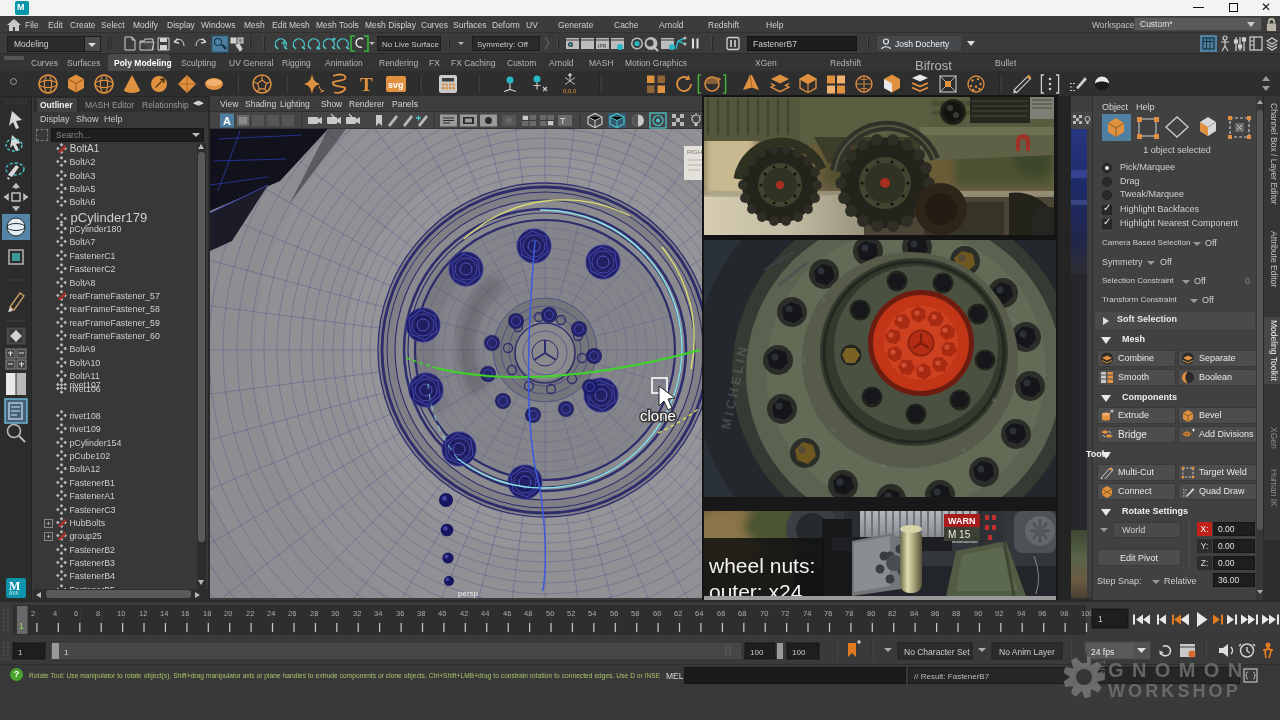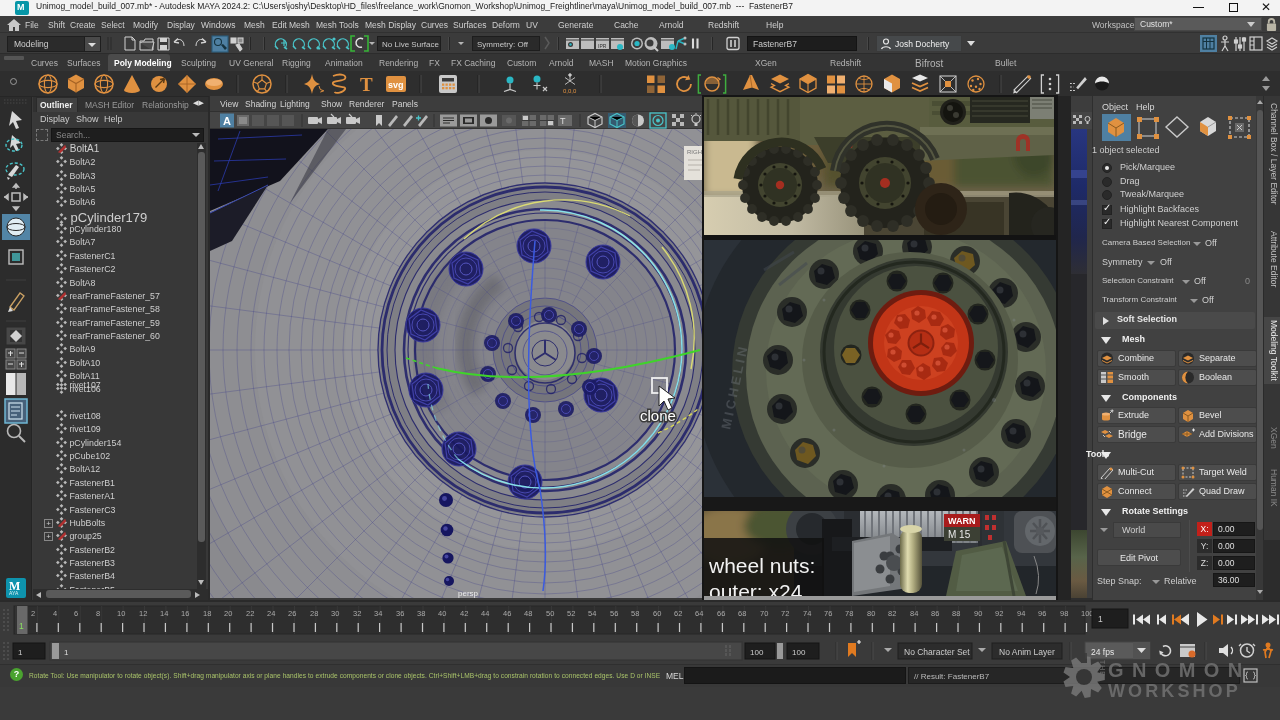--- a/index.html
+++ b/index.html
@@ -6,31 +6,30 @@
 .ab{position:absolute}
 #root{position:relative;width:1280px;height:720px;background:#3a3a3a}
 .tx{color:#d0d0d0;white-space:nowrap}
 </style></head>
 <body>
 <div id="root">
 
 <div class="ab" style="left:0;top:0;width:1280px;height:16px;background:#f3f3f3"></div>
 <div class="ab" style="left:15px;top:1px;width:14px;height:14px;background:#0696a7;border-radius:2px"></div>
 <div class="ab" style="left:17px;top:2px;width:10px;height:9px;color:#fff;font-size:9px;font-weight:bold;line-height:11px">M</div>
-<div class="ab tx" style="left:36px;top:1px;font-size:8.5px;color:#1b1b1b;letter-spacing:0">Unimog_model_build_007.mb* - Autodesk MAYA 2024.2: C:\Users\joshy\Desktop\HD_files\freelance_work\Gnomon_Workshop\Unimog_Freightliner\maya\Unimog_model_build_007.mb &nbsp;---&nbsp; FastenerB7</div>
 <div class="ab" style="left:1193px;top:7px;width:11px;height:1px;background:#111"></div>
 <div class="ab" style="left:1229px;top:3px;width:9px;height:9px;border:1px solid #111"></div>
 <div class="ab" style="left:1261px;top:0px;color:#111;font-size:12px;line-height:15px">✕</div>
 
 <div class="ab" style="left:0;top:16px;width:1280px;height:17px;background:#3c3c3c;border-bottom:1px solid #313131"></div>
 <svg class="ab" style="left:7px;top:19px" width="14" height="12" viewBox="0 0 14 12">
       <path d="M7 0L0 6h2v6h4V8h2v4h4V6h2z" fill="#c8c8c8"></path>
     </svg>
 <div class="ab tx" style="left:25px;top:20px;font-size:8.5px">File</div>
-<div class="ab tx" style="left:48px;top:20px;font-size:8.5px">Shift</div>
+<div class="ab tx" style="left:48px;top:20px;font-size:8.5px">Edit</div>
 <div class="ab tx" style="left:70px;top:20px;font-size:8.5px">Create</div>
 <div class="ab tx" style="left:101px;top:20px;font-size:8.5px">Select</div>
 <div class="ab tx" style="left:133px;top:20px;font-size:8.5px">Modify</div>
 <div class="ab tx" style="left:167px;top:20px;font-size:8.5px">Display</div>
 <div class="ab tx" style="left:201px;top:20px;font-size:8.5px">Windows</div>
 <div class="ab tx" style="left:244px;top:20px;font-size:8.5px">Mesh</div>
 <div class="ab tx" style="left:272px;top:20px;font-size:8.5px">Edit Mesh</div>
 <div class="ab tx" style="left:316px;top:20px;font-size:8.5px">Mesh Tools</div>
 <div class="ab tx" style="left:365px;top:20px;font-size:8.5px">Mesh Display</div>
 <div class="ab tx" style="left:421px;top:20px;font-size:8.5px">Curves</div>
@@ -188,21 +187,21 @@
 <div class="ab tx" style="left:325px;top:58px;font-size:8.5px;color:#b4b4b4">Animation</div>
 <div class="ab tx" style="left:379px;top:58px;font-size:8.5px;color:#b4b4b4">Rendering</div>
 <div class="ab tx" style="left:429px;top:58px;font-size:8.5px;color:#b4b4b4">FX</div>
 <div class="ab tx" style="left:451px;top:58px;font-size:8.5px;color:#b4b4b4">FX Caching</div>
 <div class="ab tx" style="left:507px;top:58px;font-size:8.5px;color:#b4b4b4">Custom</div>
 <div class="ab tx" style="left:549px;top:58px;font-size:8.5px;color:#b4b4b4">Arnold</div>
 <div class="ab tx" style="left:589px;top:58px;font-size:8.5px;color:#b4b4b4">MASH</div>
 <div class="ab tx" style="left:625px;top:58px;font-size:8.5px;color:#b4b4b4">Motion Graphics</div>
 <div class="ab tx" style="left:755px;top:58px;font-size:8.5px;color:#b4b4b4">XGen</div>
 <div class="ab tx" style="left:830px;top:58px;font-size:8.5px;color:#b4b4b4">Redshift</div>
-<div class="ab tx" style="left:915px;top:58px;font-size:10px;color:#b4b4b4">Bifrost</div>
+<div class="ab tx" style="left:915px;top:58px;font-size:13px;color:#b4b4b4">Bifrost</div>
 <div class="ab tx" style="left:995px;top:58px;font-size:8.5px;color:#b4b4b4">Bullet</div>
 <div class="ab" style="left:4px;top:56px;width:20px;height:4px;background:#555;border-radius:1px"></div>
 <div class="ab" style="left:10px;top:78px;width:7px;height:7px;border:1.5px solid #9a9a9a;border-radius:50%"></div>
 <svg class="ab" style="left:0;top:71px" width="1280" height="26" viewBox="0 0 1280 26">
       <circle cx="48" cy="13" r="9" fill="none" stroke="#e09140" stroke-width="1.5"></circle>
       <ellipse cx="48" cy="13" rx="9" ry="3.6" fill="none" stroke="#e09140" stroke-width="1.1"></ellipse>
       <ellipse cx="48" cy="13" rx="3.6" ry="9" fill="none" stroke="#e09140" stroke-width="1.1"></ellipse>
       <path d="M68 8l8-4.5 8 4.5v9l-8 4.5-8-4.5z" fill="#e09140"></path>
       <path d="M68 8l8 4.5 8-4.5M76 12.5v9" stroke="#a56325" stroke-width="1.1" fill="none"></path>
       <circle cx="104" cy="13" r="9" fill="none" stroke="#e09140" stroke-width="1.5"></circle>
@@ -1108,21 +1107,21 @@
       <path d="M108 9l8 5v9l-8-5z" fill="#e09140"></path>
       <path d="M116 14l8-5" stroke="#999"></path>
       <rect x="138" y="5" width="19" height="19" fill="none" stroke="#c9c9c9" stroke-width="1.2" stroke-dasharray="3 2"></rect>
       <rect x="143" y="10" width="9" height="9" fill="#6a6a6a"></rect>
       <path d="M145 12l5 5M150 12l-5 5" stroke="#ccc"></path>
       <rect x="136" y="3" width="4" height="4" fill="#e09140"></rect>
       <rect x="155" y="3" width="4" height="4" fill="#e09140"></rect>
       <rect x="136" y="22" width="4" height="4" fill="#e09140"></rect>
       <rect x="155" y="22" width="4" height="4" fill="#e09140"></rect>
     </svg>
-<div class="ab tx" style="left:1092px;top:145px;width:170px;text-align:left;font-size:9px;color:#cccccc">1 object selected</div>
+<div class="ab tx" style="left:1092px;top:145px;width:170px;text-align:center;font-size:9px;color:#cccccc">1 object selected</div>
 <div class="ab" style="left:1102px;top:163px;width:10px;height:10px;background:#2a2a2a;border-radius:50%;border:1px solid #222"></div>
     <div class="ab" style="left:1105px;top:166px;width:4px;height:4px;background:#e8e8e8;border-radius:50%"></div>
 <div class="ab tx" style="left:1120px;top:162px;font-size:9px;color:#d0d0d0">Pick/Marquee</div>
 <div class="ab" style="left:1102px;top:177px;width:10px;height:10px;background:#2a2a2a;border-radius:50%;border:1px solid #222"></div>
 <div class="ab tx" style="left:1120px;top:176px;font-size:9px;color:#d0d0d0">Drag</div>
 <div class="ab" style="left:1102px;top:190px;width:10px;height:10px;background:#2a2a2a;border-radius:50%;border:1px solid #222"></div>
 <div class="ab tx" style="left:1120px;top:189px;font-size:9px;color:#d0d0d0">Tweak/Marquee</div>
 <div class="ab" style="left:1102px;top:205px;width:10px;height:10px;background:#2a2a2a;border:1px solid #222"></div>
 <div class="ab" style="left:1103px;top:202px;color:#f0f0f0;font-size:10px">✓</div>
 <div class="ab tx" style="left:1120px;top:204px;font-size:9px;color:#d0d0d0">Highlight Backfaces</div>

